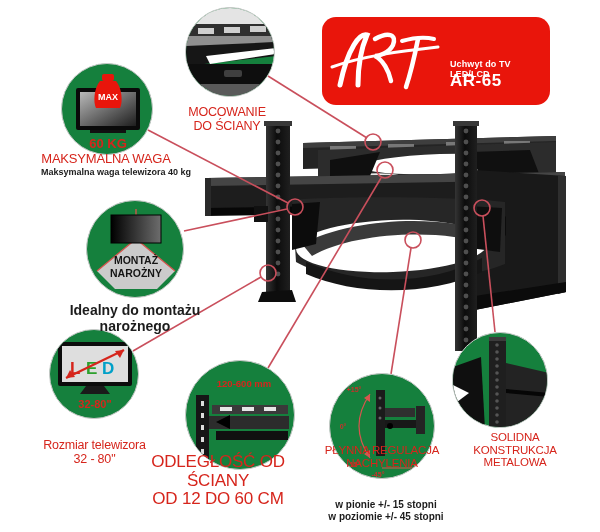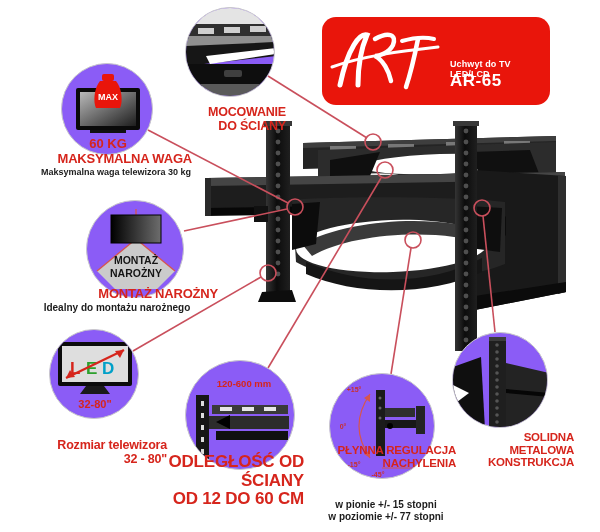--- a/index.html
+++ b/index.html
@@ -5,25 +5,25 @@
   :root{
     --badge-red:#e9150b; --accent-red:#d6251c; --line-red:#c94f5c; --text-dark:#1c1c1c;
   }
   html,body{margin:0;padding:0;background:#fff;}
   #stage{position:relative;width:600px;height:532px;background:#fff;overflow:hidden;
          font-family:"Liberation Sans",sans-serif;}
   #stage *{box-sizing:border-box;}
   .abs{position:absolute;}
   svg{display:block;}
   
-  .circ{position:absolute;border-radius:50%;background:#8b5cf6;border:1.5px solid #c9c9c9;
+  .circ{position:absolute;border-radius:50%;background:#15803d;border:1.5px solid #c9c9c9;
         overflow:hidden;z-index:2;}
   
-  .rtitle{position:absolute;z-index:3;color:var(--accent-red);font-weight:bold;
-          text-align:right;line-height:1.1;letter-spacing:-0.2px;}
+  .rtitle{position:absolute;z-index:3;color:var(--accent-red);font-weight:normal;
+          text-align:center;line-height:1.1;letter-spacing:-0.2px;}
   .bsub{position:absolute;z-index:3;color:var(--text-dark);font-weight:bold;
         text-align:center;line-height:1.15;}
   #overlay-svg{position:absolute;left:0;top:0;z-index:1;}
   #brand-badge{position:absolute;left:322px;top:17px;width:228px;height:88px;
                background:var(--badge-red);border-radius:14px;z-index:2;}
   #brand-badge .sub{position:absolute;left:128px;top:42px;color:#fff;font-size:9px;
                     font-weight:bold;letter-spacing:0.1px;}
   #brand-badge .model{position:absolute;left:128px;top:54px;color:#fff;font-size:17px;
                       font-weight:bold;letter-spacing:0.5px;}
 </style>
@@ -180,21 +180,21 @@
       <rect x="28" y="66" width="36" height="3" fill="#111"></rect>
       <g>
         <rect x="40" y="10" width="12" height="7" rx="2" fill="var(--badge-red,#e9150b)"></rect>
         <path d="M38,17 L54,17 C60,24 61,38 58,44 L34,44 C31,38 32,24 38,17 Z" fill="var(--badge-red,#e9150b)"></path>
       </g>
       <text x="46" y="36" font-size="9" font-weight="bold" fill="#fff" text-anchor="middle" font-family="Liberation Sans,sans-serif">MAX</text>
       <text x="46" y="84" font-size="13" font-weight="bold" fill="var(--accent-red,#d6251c)" text-anchor="middle" font-family="Liberation Sans,sans-serif">60 KG</text>
     </svg>
   </div>
   <div class="rtitle" style="left:20px;top:152px;width:172px;font-size:13px">MAKSYMALNA WAGA</div>
-  <div class="bsub" style="left:25px;top:167px;width:182px;font-size:9px">Maksymalna waga telewizora 30 kg</div>
+  <div class="bsub" style="left:25px;top:167px;width:182px;font-size:9px">Maksymalna waga telewizora 40 kg</div>
 
   <div class="circ" style="left:185px;top:7px;width:90px;height:90px">
     <svg width="90" height="90" viewBox="0 0 90 90">
       <rect x="0" y="0" width="90" height="18" fill="#e4e4e4"></rect>
       <rect x="0" y="16" width="90" height="16" fill="#2f2f2f"></rect>
       <rect x="12" y="20" width="16" height="6" fill="#cfcfcf"></rect>
       <rect x="38" y="19" width="16" height="6" fill="#cfcfcf"></rect>
       <rect x="64" y="18" width="16" height="6" fill="#cfcfcf"></rect>
       <rect x="0" y="28" width="90" height="10" fill="#8f8f8f"></rect>
       <polygon points="0,38 90,34 90,48 0,58" fill="#161616"></polygon>
@@ -215,22 +215,21 @@
       <g stroke="#d6554e" stroke-width="1.3">
         <line x1="49" y1="8" x2="49" y2="38"></line>
         <line x1="49" y1="38" x2="10" y2="70"></line>
         <line x1="49" y1="38" x2="88" y2="70"></line>
       </g>
       <rect x="24" y="14" width="50" height="28" fill="url(#gScreen2)" stroke="#000"></rect>
       <text x="49" y="63" font-size="10.5" font-weight="bold" fill="#141414" text-anchor="middle" font-family="Liberation Sans,sans-serif">MONTAŻ</text>
       <text x="49" y="76" font-size="10.5" font-weight="bold" fill="#141414" text-anchor="middle" font-family="Liberation Sans,sans-serif">NAROŻNY</text>
     </svg>
   </div>
-  <div class="rtitle" style="left:52px;top:287px;width:166px;font-size:13px">MONTAŻ NAROŻNY</div>
-  <div class="bsub" style="left:34px;top:302px;width:166px;font-size:10px">Idealny do montażu narożnego</div>
+  <div class="bsub" style="left:52px;top:302px;width:166px;font-size:14px">Idealny do montażu narożnego</div>
 
   <div class="circ" style="left:49px;top:329px;width:90px;height:90px">
     <svg width="90" height="90" viewBox="0 0 90 90">
       <rect x="8" y="12" width="74" height="44" rx="2" fill="#0c0c0c"></rect>
       <rect x="12" y="16" width="66" height="36" fill="#dedede"></rect>
       <text x="20" y="44" font-size="17" font-weight="bold" fill="#d6251c" font-family="Liberation Sans,sans-serif">L</text>
       <text x="36" y="44" font-size="17" font-weight="bold" fill="#2ca02c" font-family="Liberation Sans,sans-serif">E</text>
       <text x="52" y="44" font-size="17" font-weight="bold" fill="#00a0c8" font-family="Liberation Sans,sans-serif">D</text>
       <g>
         <line x1="16" y1="48" x2="74" y2="20" stroke="#d6251c" stroke-width="2.2"></line>
@@ -294,21 +293,21 @@
         <text x="92" y="103">+45°</text>
       </g>
     </svg>
   </div>
   <div class="rtitle" style="left:308px;top:444px;width:148px;font-size:11.5px">
     <div>PŁYNNA REGULACJA</div>
     <div>NACHYLENIA</div>
   </div>
   <div class="bsub" style="left:312px;top:499px;width:148px;font-size:10px">
     <div>w pionie +/- 15 stopni</div>
-    <div>w poziomie +/- 77 stopni</div>
+    <div>w poziomie +/- 45 stopni</div>
   </div>
 
   <div class="circ" style="left:452px;top:332px;width:96px;height:96px">
     <svg width="96" height="96" viewBox="0 0 96 96">
       <polygon points="0,34 28,24 32,96 0,96" fill="#0f0f0f"></polygon>
       <polygon points="0,52 16,60 0,72" fill="#ffffff"></polygon>
       <rect x="36" y="4" width="17" height="92" fill="#1f1f1f"></rect>
       <rect x="36" y="4" width="17" height="4" fill="#3c3c3c"></rect>
       <g fill="#555">
         <circle cx="44" cy="12" r="1.8"></circle>
@@ -323,17 +322,17 @@
         <circle cx="44" cy="75" r="1.8"></circle>
           <circle cx="44" cy="82" r="1.8"></circle>
           <circle cx="44" cy="89" r="1.8"></circle>
       </g>
       <polygon points="53,30 96,40 96,96 53,96" fill="#232323"></polygon>
       <polygon points="53,56 96,60 96,64 53,60" fill="#060606"></polygon>
     </svg>
   </div>
   <div class="rtitle" style="left:456px;top:431px;width:118px;font-size:11.5px">
     <div>SOLIDNA</div>
+    <div>KONSTRUKCJA</div>
     <div>METALOWA</div>
-    <div>KONSTRUKCJA</div>
   </div>
 
 </div>
 
 </body></html>

